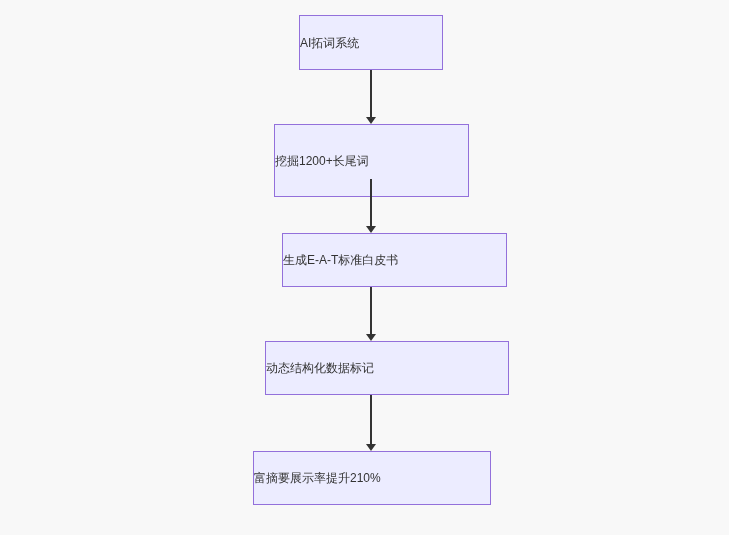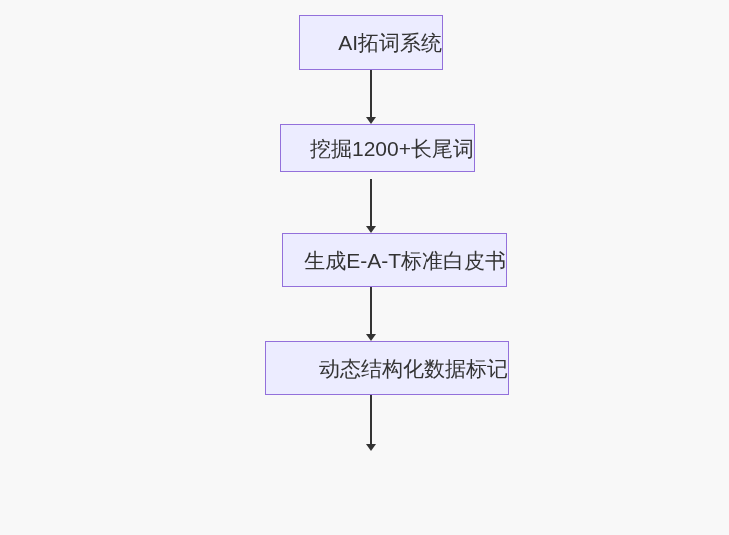--- a/index.html
+++ b/index.html
@@ -20,27 +20,27 @@
     position: relative;
     width: 729px; height: 535px;
   }
   .node {
     position: absolute;
     background: var(--node-fill);
     border: 1.5px solid var(--node-border);
     color: var(--text);
     display: flex;
     align-items: center;
-    justify-content: flex-end;
-    font-size: 21px;
+    justify-content: flex-start;
+    font-size: 12px;
     line-height: 1;
     white-space: nowrap;
   }
   .node-1 { left: 299px; top: 15px;  width: 144px; height: 55px; }
-  .node-2 { left: 280px; top: 124px; width: 195px; height: 48px; }
+  .node-2 { left: 274px; top: 124px; width: 195px; height: 73px; }
   .node-3 { left: 261px; top: 233px; width: 225px; height: 54px; margin-left: 21px; }
   .node-4 { left: 265px; top: 341px; width: 244px; height: 54px; }
   .node-5 { left: 253px; top: 451px; width: 238px; height: 54px; }
   .edge {
     position: absolute;
     left: 365px;
     width: 12px;
     display: flex;
     flex-direction: column;
     align-items: center;
@@ -95,14 +95,17 @@
 
   <div class="node node-4">
     <span>动态结构化数据标记</span>
   </div>
 
   <div class="edge edge-4">
     <div class="edge-line"></div>
     <div class="edge-arrowhead"></div>
   </div>
 
+  <div class="node node-5">
+    <span>富摘要展示率提升210%</span>
+  </div>
 
 </div>
 
 </body></html>

